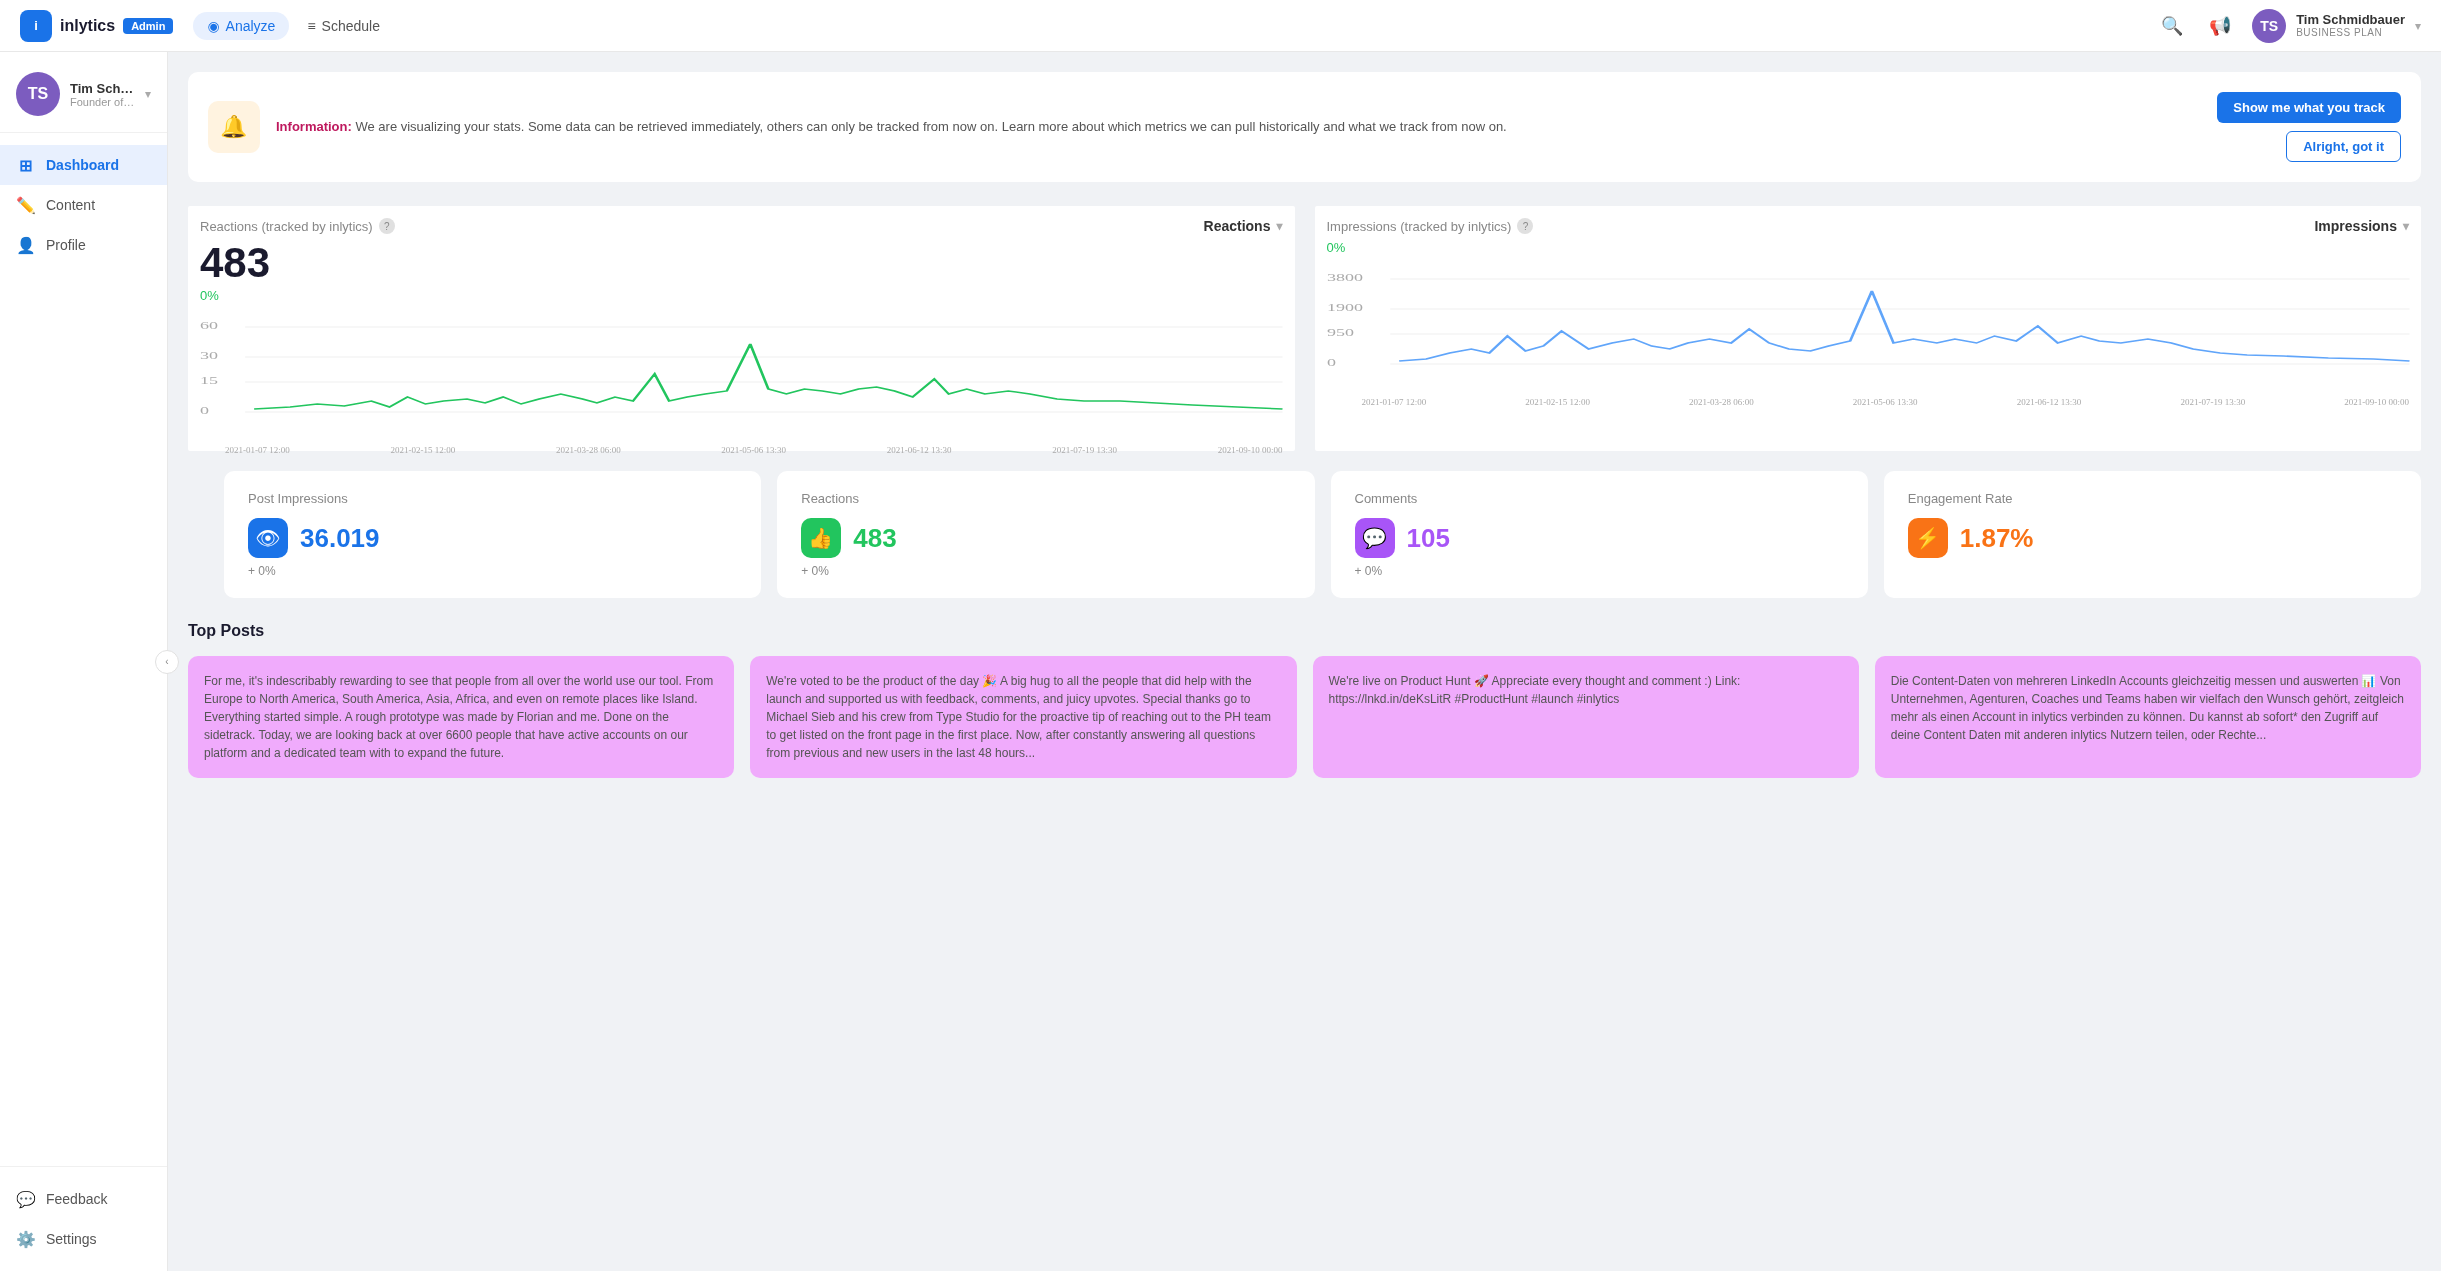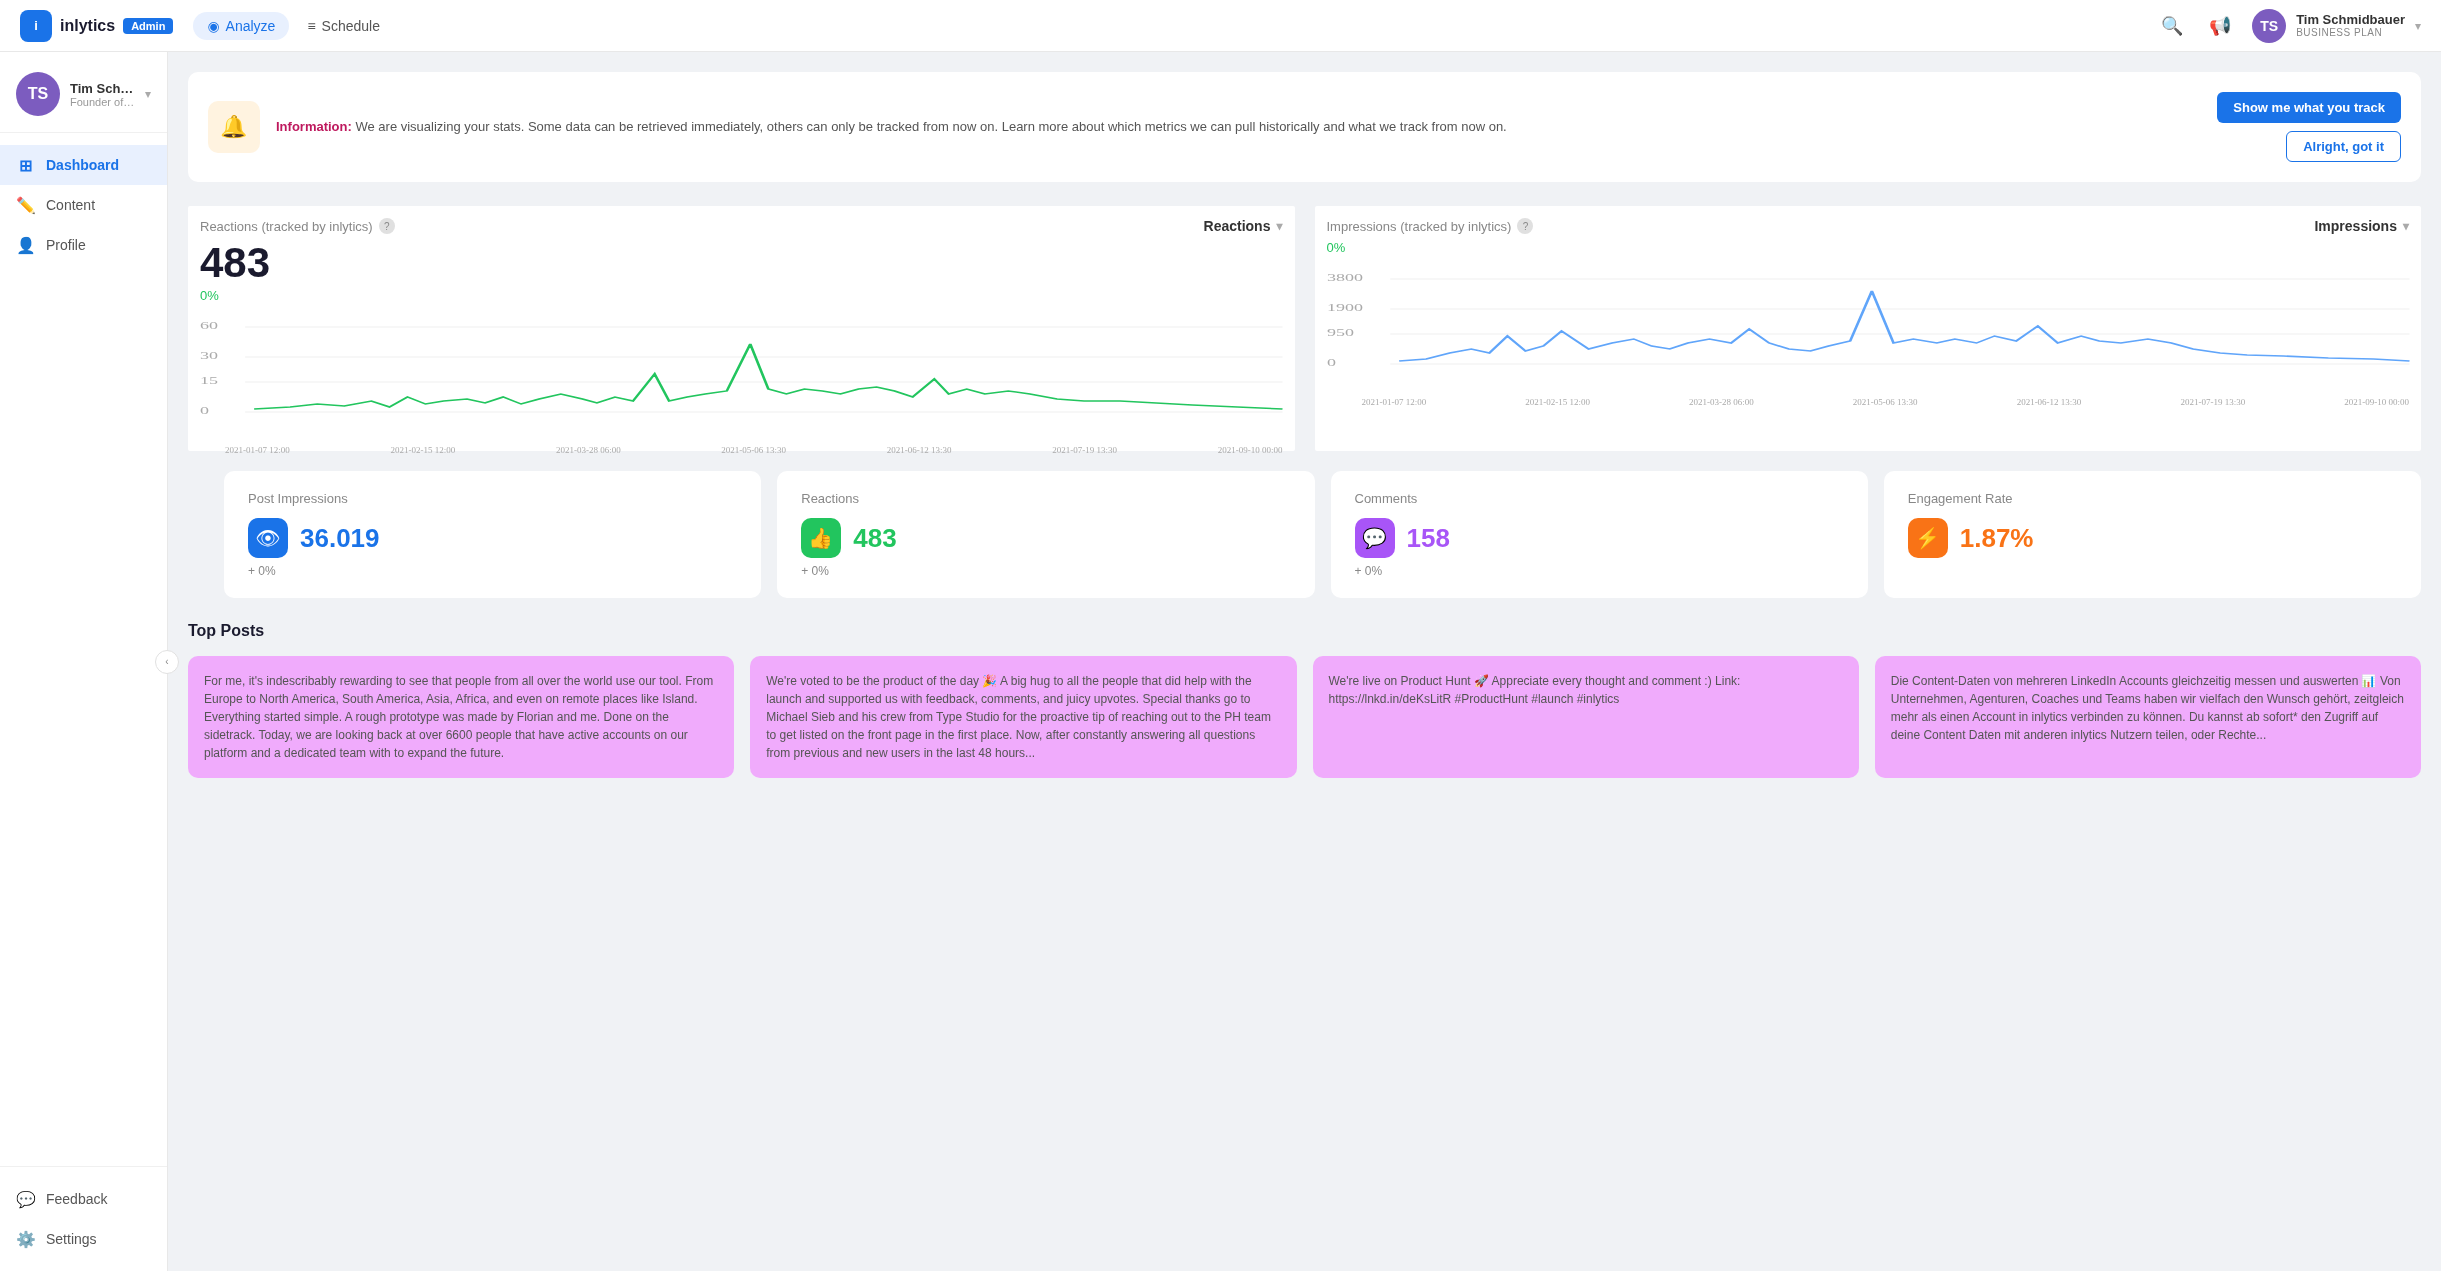--- a/index.html
+++ b/index.html
@@ -289,21 +289,21 @@
       <div class="stat-row">
         <div class="stat-icon green">👍</div>
         <div class="stat-val green">483</div>
       </div>
       <div class="stat-change">+ 0%</div>
     </div>
     <div class="stat-card">
       <div class="stat-title">Comments</div>
       <div class="stat-row">
         <div class="stat-icon purple">💬</div>
-        <div class="stat-val purple">158</div>
+        <div class="stat-val purple">105</div>
       </div>
       <div class="stat-change">+ 0%</div>
     </div>
     <div class="stat-card">
       <div class="stat-title">Engagement Rate</div>
       <div class="stat-row">
         <div class="stat-icon orange">⚡</div>
         <div class="stat-val orange">1.87%</div>
       </div>
       <div class="stat-change"></div>

